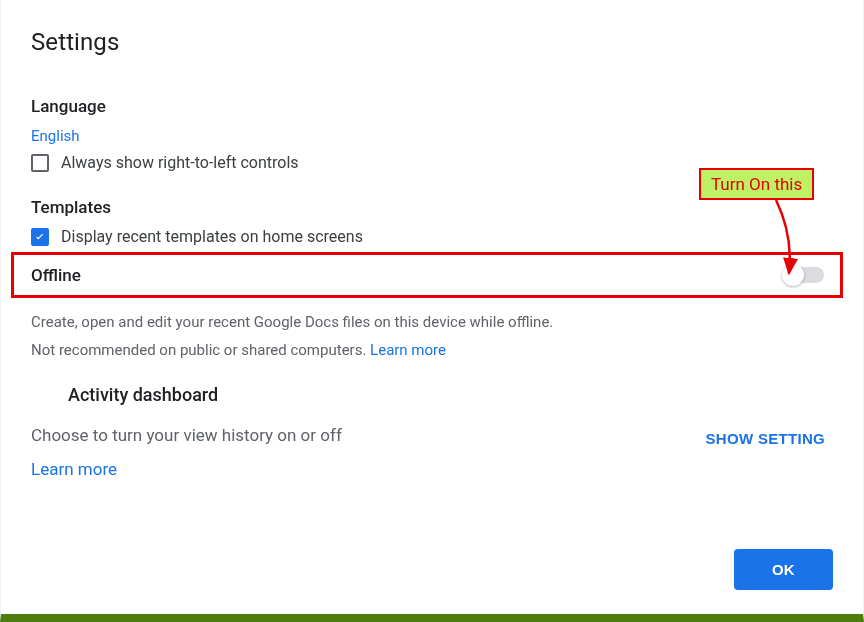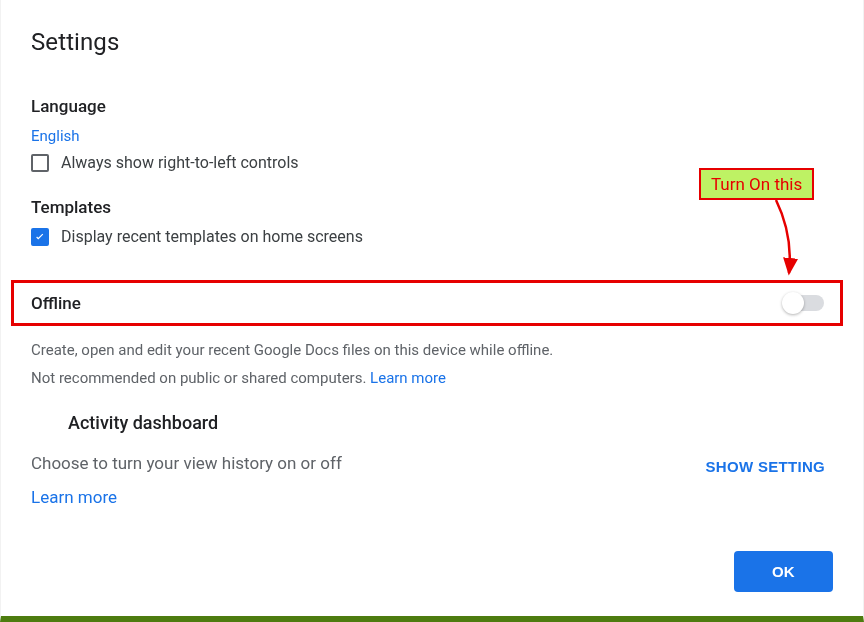--- a/index.html
+++ b/index.html
@@ -11,21 +11,21 @@
     width: 864px;
     height: 622px;
     overflow: hidden;
   }
   .dialog {
     width: 864px;
     height: 622px;
     box-sizing: border-box;
     border: 1px solid rgba(0,0,0,0.05);
     border-top: none;
-    border-bottom: 6px solid #4d7c0f;
+    border-bottom: 8px solid #4d7c0f;
     padding: 28px 30px 14px 30px;
     position: relative;
   }
   .title {
     font-size: 24px;
     font-weight: 400;
     margin-bottom: 40px;
     letter-spacing: 0.1px;
   }
   .section-heading {
@@ -195,21 +195,21 @@
 
   <div class="row">
     <span class="checkbox">
       
     </span>
     <span class="option-label">Always show right-to-left controls</span>
   </div>
 
   
   <div class="section-heading">Templates</div>
-  <div class="row" style="margin-bottom:34px;">
+  <div class="row" style="margin-bottom:6px;">
     <span class="checkbox checked">
       <svg viewBox="0 0 24 24">
           <path fill="#fff" d="M9 16.2l-3.5-3.5 1.4-1.4L9 13.4l7.1-7.1 1.4 1.4z"></path>
         </svg>
     </span>
     <span class="option-label">Display recent templates on home screens</span>
   </div>
 
   
   <div class="offline-row">

